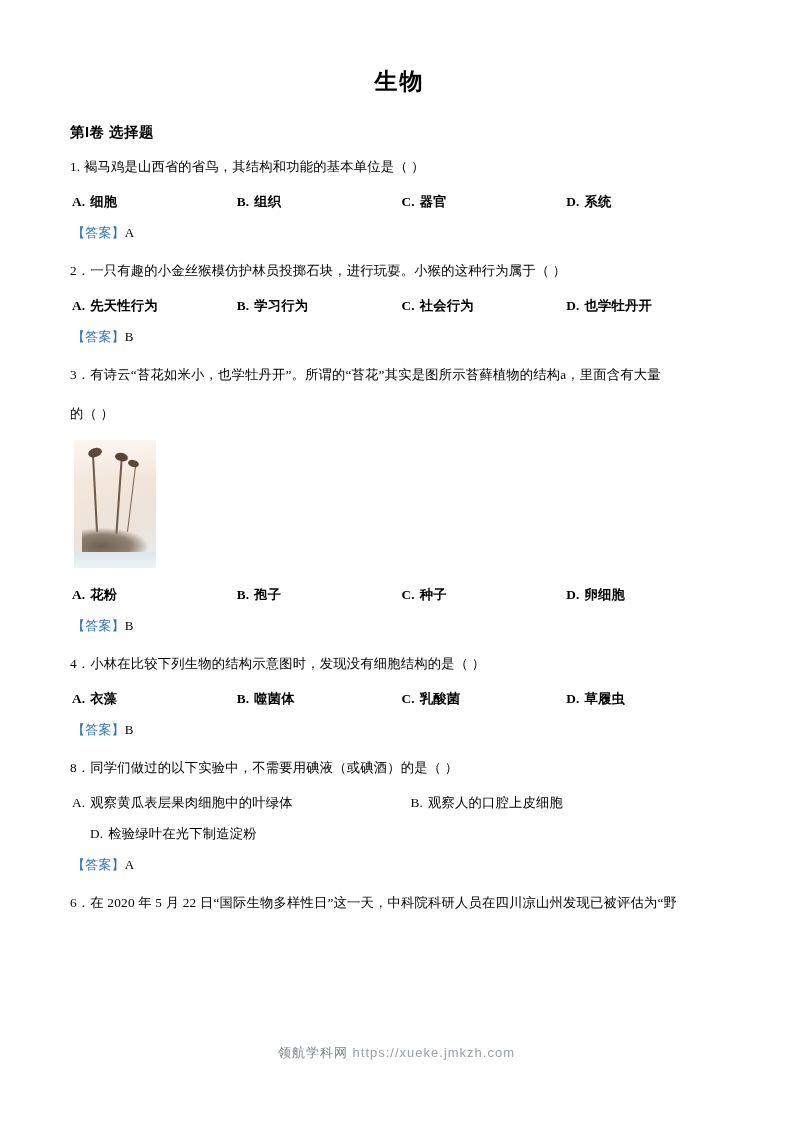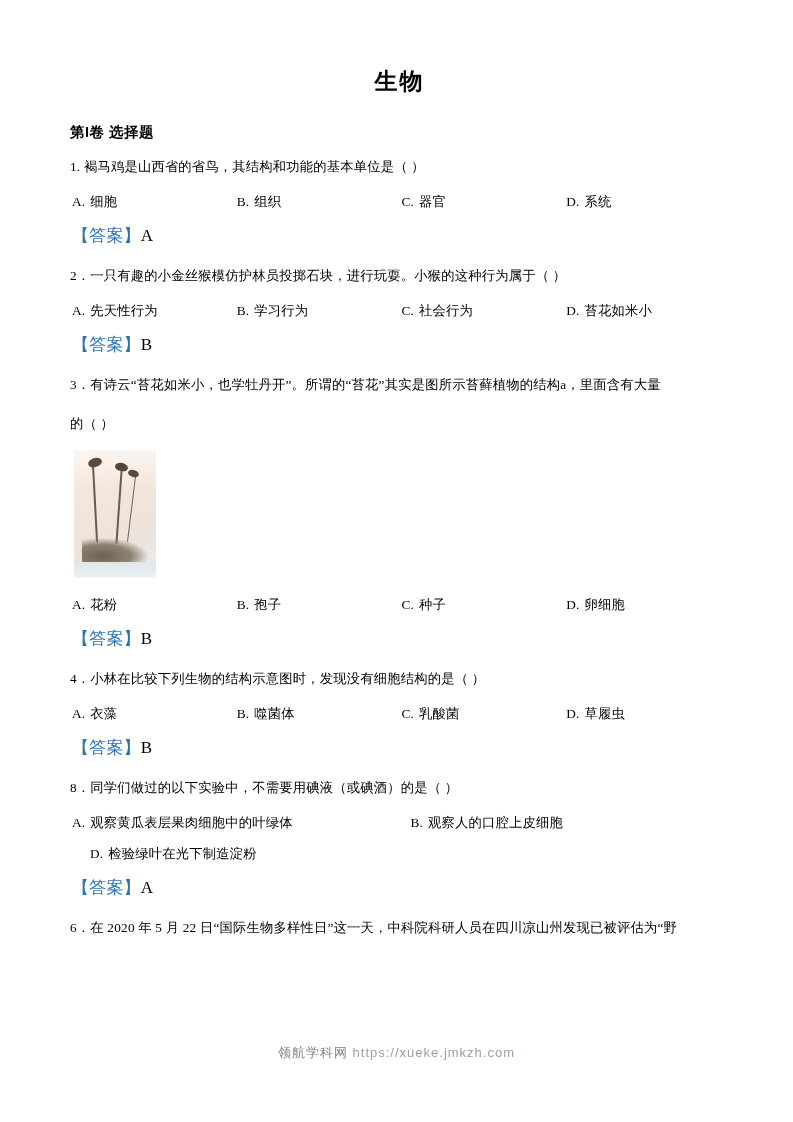--- a/index.html
+++ b/index.html
@@ -42,28 +42,28 @@
     line-height: 1.95;
     margin: 0 0 13px 2px;
     letter-spacing: 0.2px;
   }
   .opt-row {
     display: flex;
     font-size: 13.3px;
     margin: 0 0 13px 4px;
     letter-spacing: 0.2px;
   }
-  .opt-row.cols4 > .opt { width: 25%; }
+  .opt-row.cols4 > .opt { width: 25%; font-weight: bold; }
   .opt-row.cols2 > .opt { width: 50%; }
   .opt-row.cols2 > .opt.second { padding-left: 18px; }
   .opt .lab {
     margin-right: 5px;
   }
   .answer {
-    font-size: 17px;
+    font-size: 13px;
     margin: 0 0 16px 4px;
     letter-spacing: 0.2px;
   }
   .answer .tag {
     color: #2e74b5;
     font-weight: normal;
   }
   .answer .val {
     color: #000000;
   }
@@ -169,21 +169,21 @@
     <div class="opt"><span class="lab">C.</span><span>器官</span></div>
     <div class="opt"><span class="lab">D.</span><span>系统</span></div>
   </div>
   <div class="answer"><span class="tag">【答案】</span><span class="val">A</span></div>
 
   <div class="q-stem">2．一只有趣的小金丝猴模仿护林员投掷石块，进行玩耍。小猴的这种行为属于（      ）</div>
   <div class="opt-row cols4">
     <div class="opt"><span class="lab">A.</span><span>先天性行为</span></div>
     <div class="opt"><span class="lab">B.</span><span>学习行为</span></div>
     <div class="opt"><span class="lab">C.</span><span>社会行为</span></div>
-    <div class="opt"><span class="lab">D.</span><span>苔花如米小</span></div>
+    <div class="opt"><span class="lab">D.</span><span>也学牡丹开</span></div>
   </div>
   <div class="answer"><span class="tag">【答案】</span><span class="val">B</span></div>
 
   <div class="q-stem">3．有诗云“苔花如米小，也学牡丹开”。所谓的“苔花”其实是图所示苔藓植物的结构a，里面含有大量</div>
   <div class="q-stem">的（      ）</div>
   <div class="figure">
     <div class="hl"></div>
     <div class="stalkA"></div>
     <div class="capA"></div>
     <div class="stalkB"></div>

